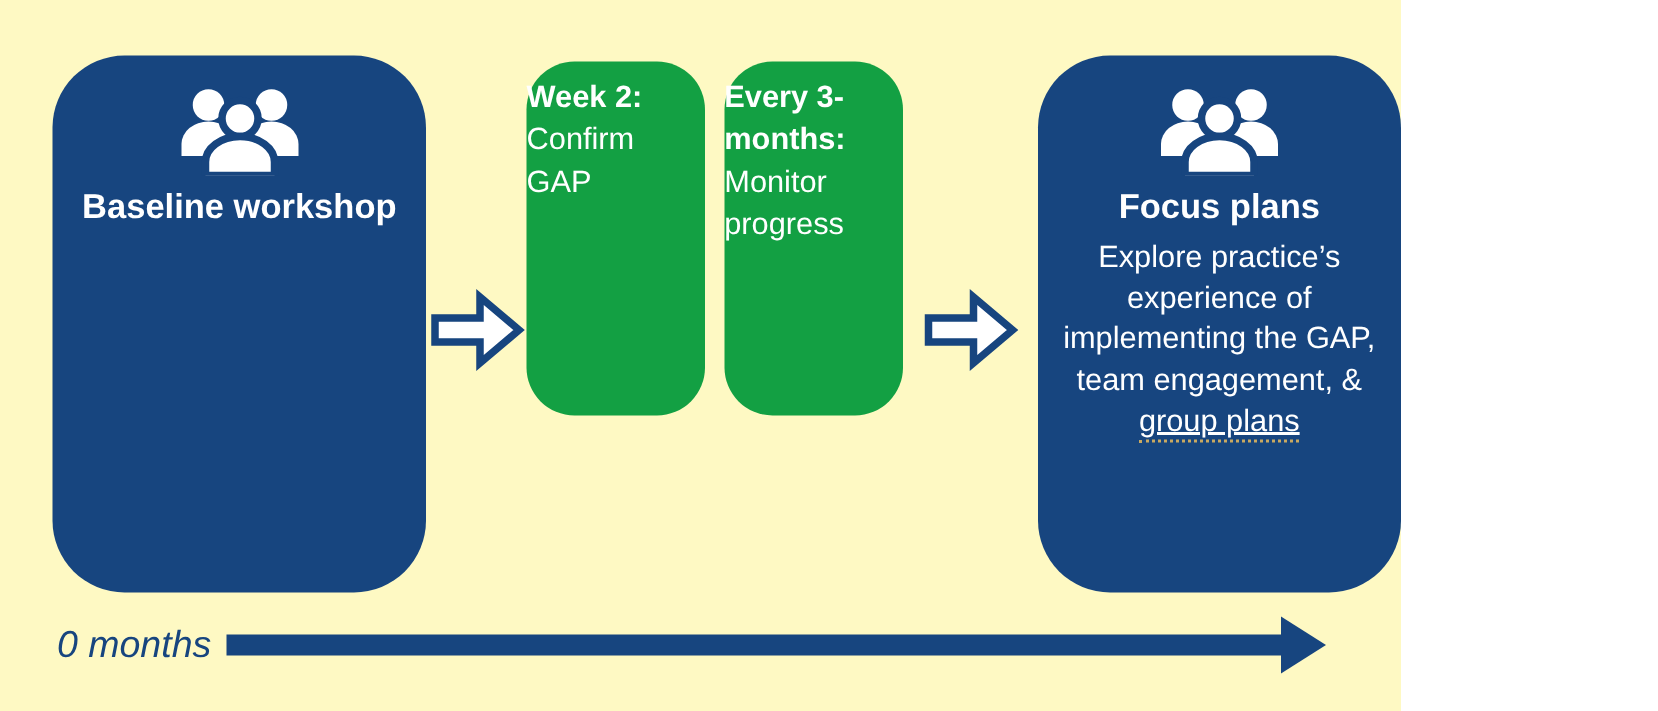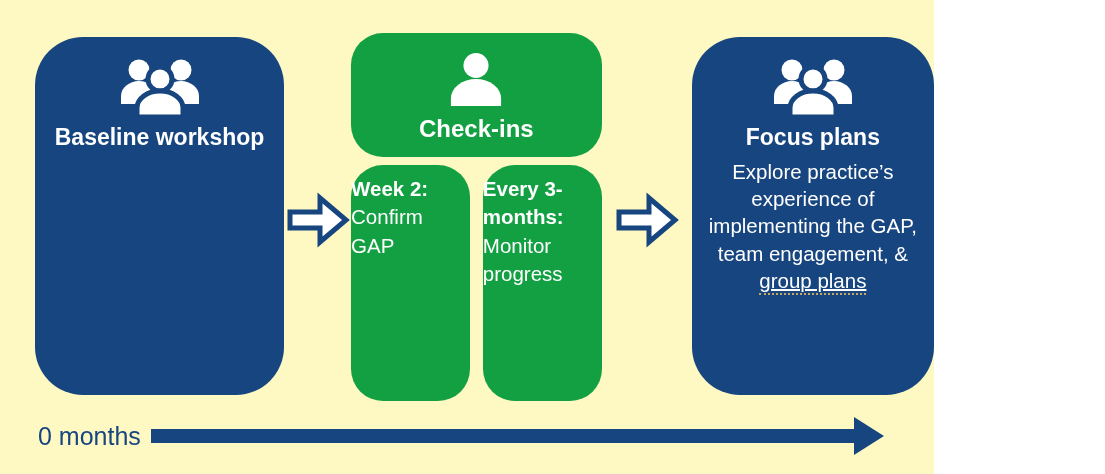--- a/index.html
+++ b/index.html
@@ -97,20 +97,21 @@
     text-decoration-thickness:2px;
     border-bottom:2px dotted var(--tan);
     padding-bottom:1px;
   }
   .timeline{
     display:flex;
     align-items:center;
     margin-top:16px;
     padding:0 38px 0 38px;
     color:var(--navy);
+    font-style:italic;
   }
   .tl-label{
     font-size:25px;
     color:var(--navy);
     white-space:nowrap;
   }
   .tl-track{
     flex:1;
     display:flex;
     align-items:center;
@@ -151,31 +152,20 @@
       <h2 class="stage-title">Baseline workshop</h2>
     </section>
 
     <div class="arrow-zone a1">
       <svg width="64" height="58" viewBox="0 0 64 58" aria-hidden="true">
         <polygon points="4,21 34,21 34,7 60,29 34,51 34,37 4,37" fill="#FFFFFF" stroke="#17457F" stroke-width="5" stroke-linejoin="miter"></polygon>
       </svg>
     </div>
 
     <div class="mid-col">
-      <div class="green-box mid-header">
-        <span class="icon-wrap">
-          <svg width="58" height="54" viewBox="0 0 60 56" aria-hidden="true">
-            <g fill="#FFFFFF">
-              <circle cx="30" cy="14" r="13"></circle>
-              <path d="M4 56 v-8 a26 20 0 0 1 52 0 v8 z"></path>
-            </g>
-          </svg>
-        </span>
-        <h2 class="stage-title">Check-ins</h2>
-      </div>
       <div class="sub-row">
         <div class="green-box sub-box">
           <span class="sub-lead">Week 2:</span>
           <span class="sub-body">Confirm GAP</span>
         </div>
         <div class="green-box sub-box">
           <span class="sub-lead">Every 3-months:</span>
           <span class="sub-body">Monitor progress</span>
         </div>
       </div>

